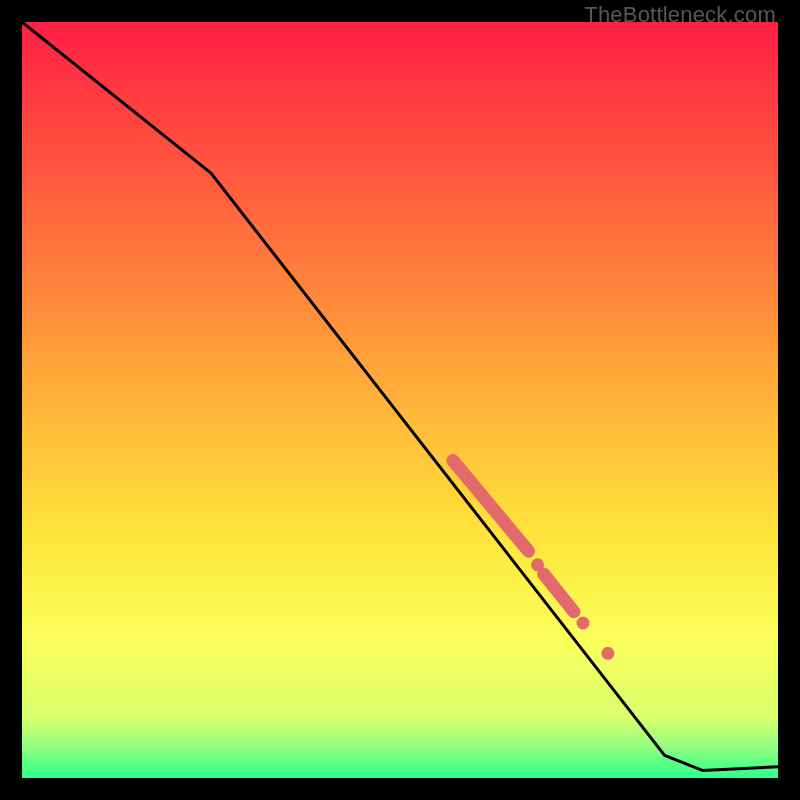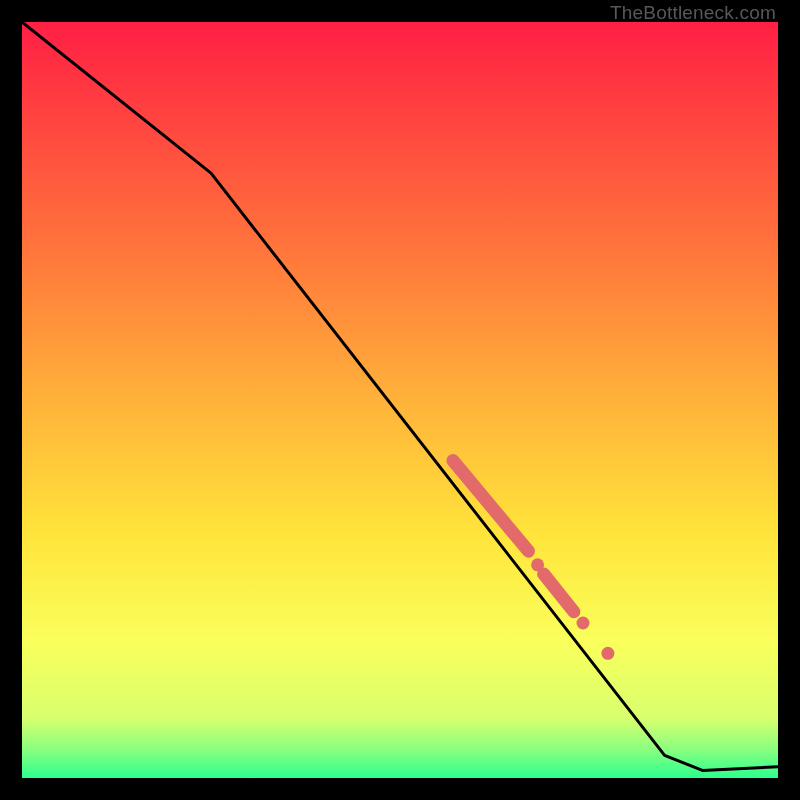--- a/index.html
+++ b/index.html
@@ -24,21 +24,21 @@
     left: 0;
     top: 0;
     width: 756px;
     height: 756px;
   }
   .watermark {
     position: absolute;
     top: 2px;
     right: 24px;
     color: #575757;
-    font-size: 19px;
+    font-size: 22px;
     font-weight: 500;
     letter-spacing: 0.2px;
   }
 </style>
 </head>
 <body>
 
 <div class="frame">
   <svg class="plot" viewBox="0 0 756 756" preserveAspectRatio="none">
     <defs>

